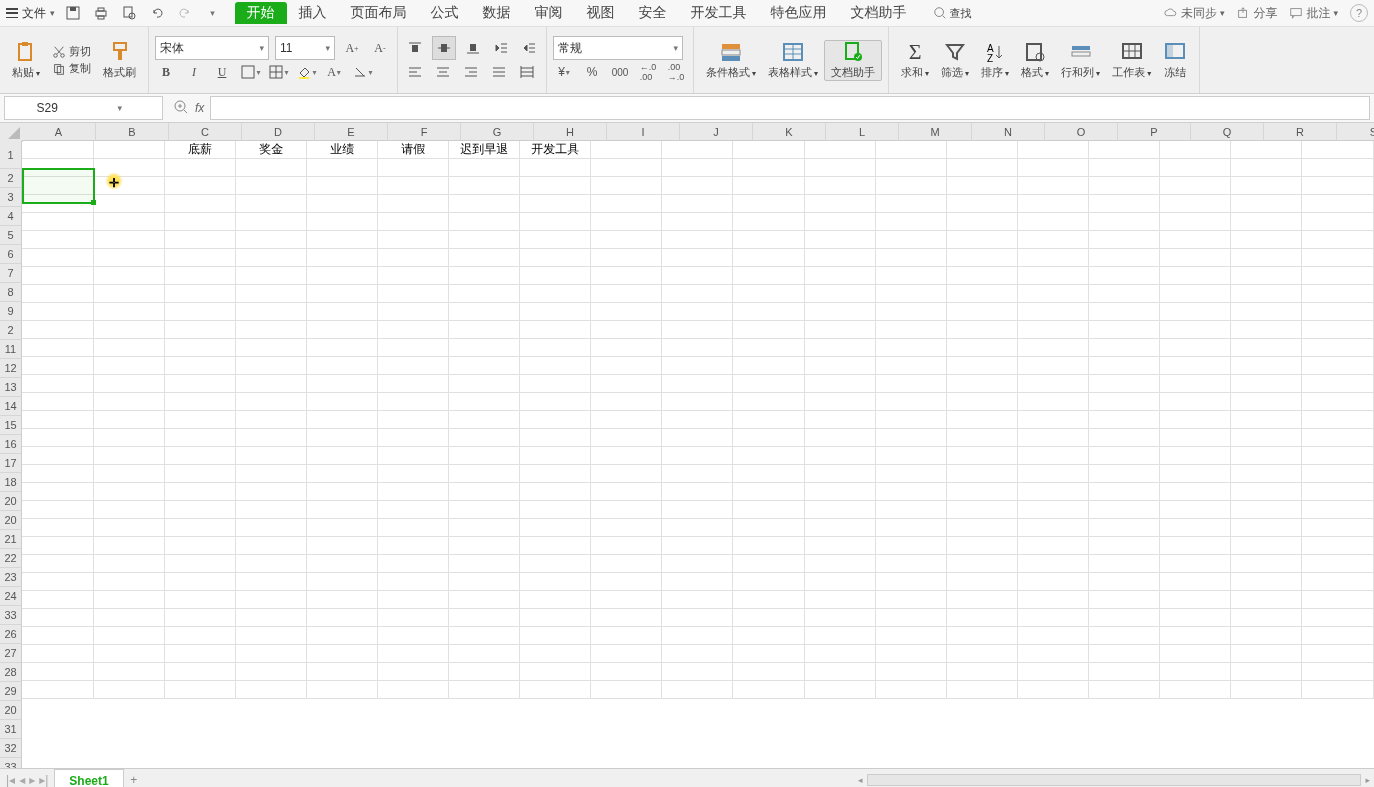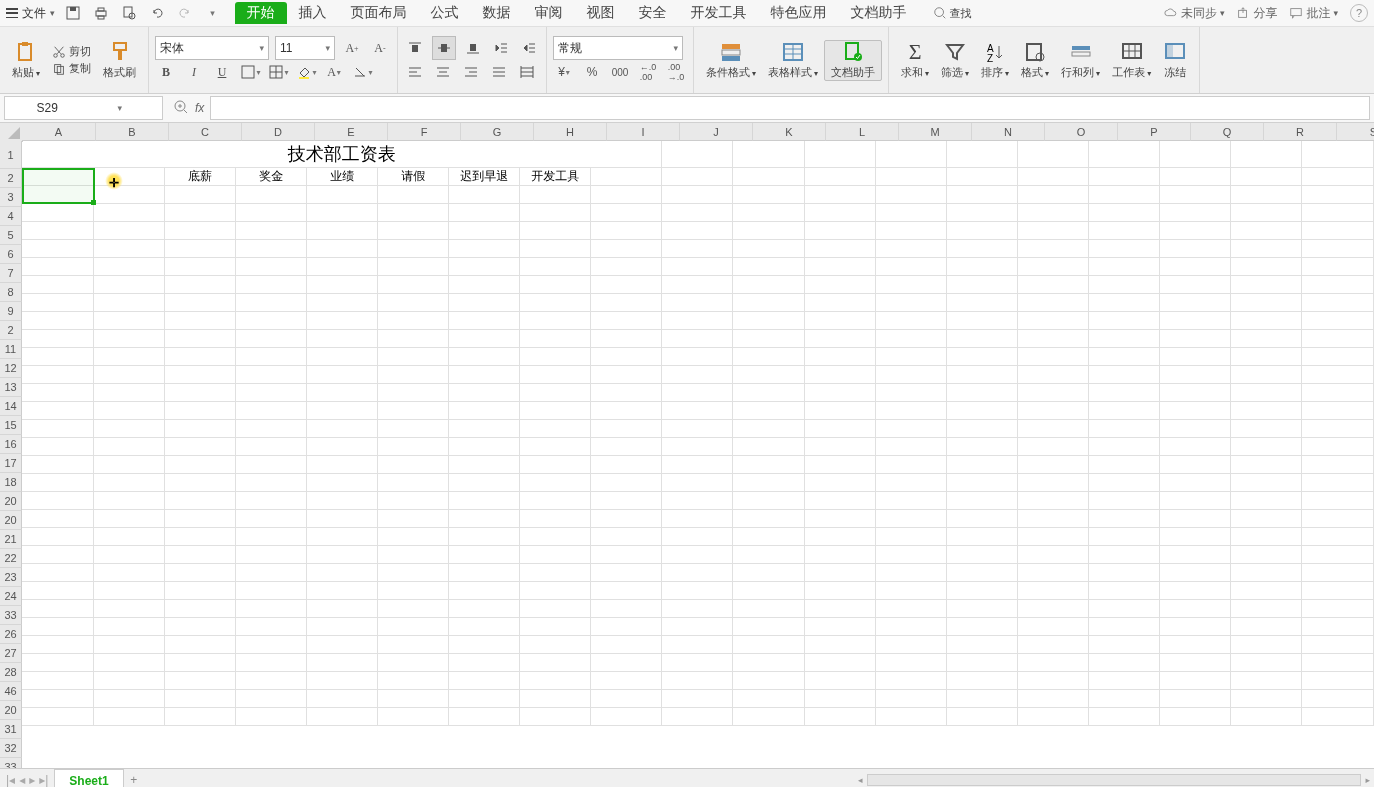--- a/index.html
+++ b/index.html
@@ -484,40 +484,27 @@
       <div class="rowhead">20</div>
       <div class="rowhead">20</div>
       <div class="rowhead">21</div>
       <div class="rowhead">22</div>
       <div class="rowhead">23</div>
       <div class="rowhead">24</div>
       <div class="rowhead">33</div>
       <div class="rowhead">26</div>
       <div class="rowhead">27</div>
       <div class="rowhead">28</div>
-      <div class="rowhead">46</div>
+      <div class="rowhead">29</div>
       <div class="rowhead">20</div>
       <div class="rowhead">31</div>
       <div class="rowhead">32</div>
       <div class="rowhead">33</div>
     </div>
   <div class="grid" id="grid">
-      <div class="gridrow first">
-        <div class="cell title" style="width: 649px;">技术部工资表</div>
-        <div class="cell" style="width: 72px;"></div>
-        <div class="cell" style="width: 72px;"></div>
-        <div class="cell" style="width: 72px;"></div>
-        <div class="cell" style="width: 72px;"></div>
-        <div class="cell" style="width: 72px;"></div>
-        <div class="cell" style="width: 72px;"></div>
-        <div class="cell" style="width: 72px;"></div>
-        <div class="cell" style="width: 72px;"></div>
-        <div class="cell" style="width: 72px;"></div>
-        <div class="cell" style="width: 73px;"></div>
-      </div>
       <div class="gridrow">
         <div class="cell" style="width: 73px;"></div>
         <div class="cell" style="width: 72px;"></div>
         <div class="cell" style="width: 72px;">底薪</div>
         <div class="cell" style="width: 72px;">奖金</div>
         <div class="cell" style="width: 72px;">业绩</div>
         <div class="cell" style="width: 72px;">请假</div>
         <div class="cell" style="width: 72px;">迟到早退</div>
         <div class="cell" style="width: 72px;">开发工具</div>
         <div class="cell" style="width: 72px;"></div>

